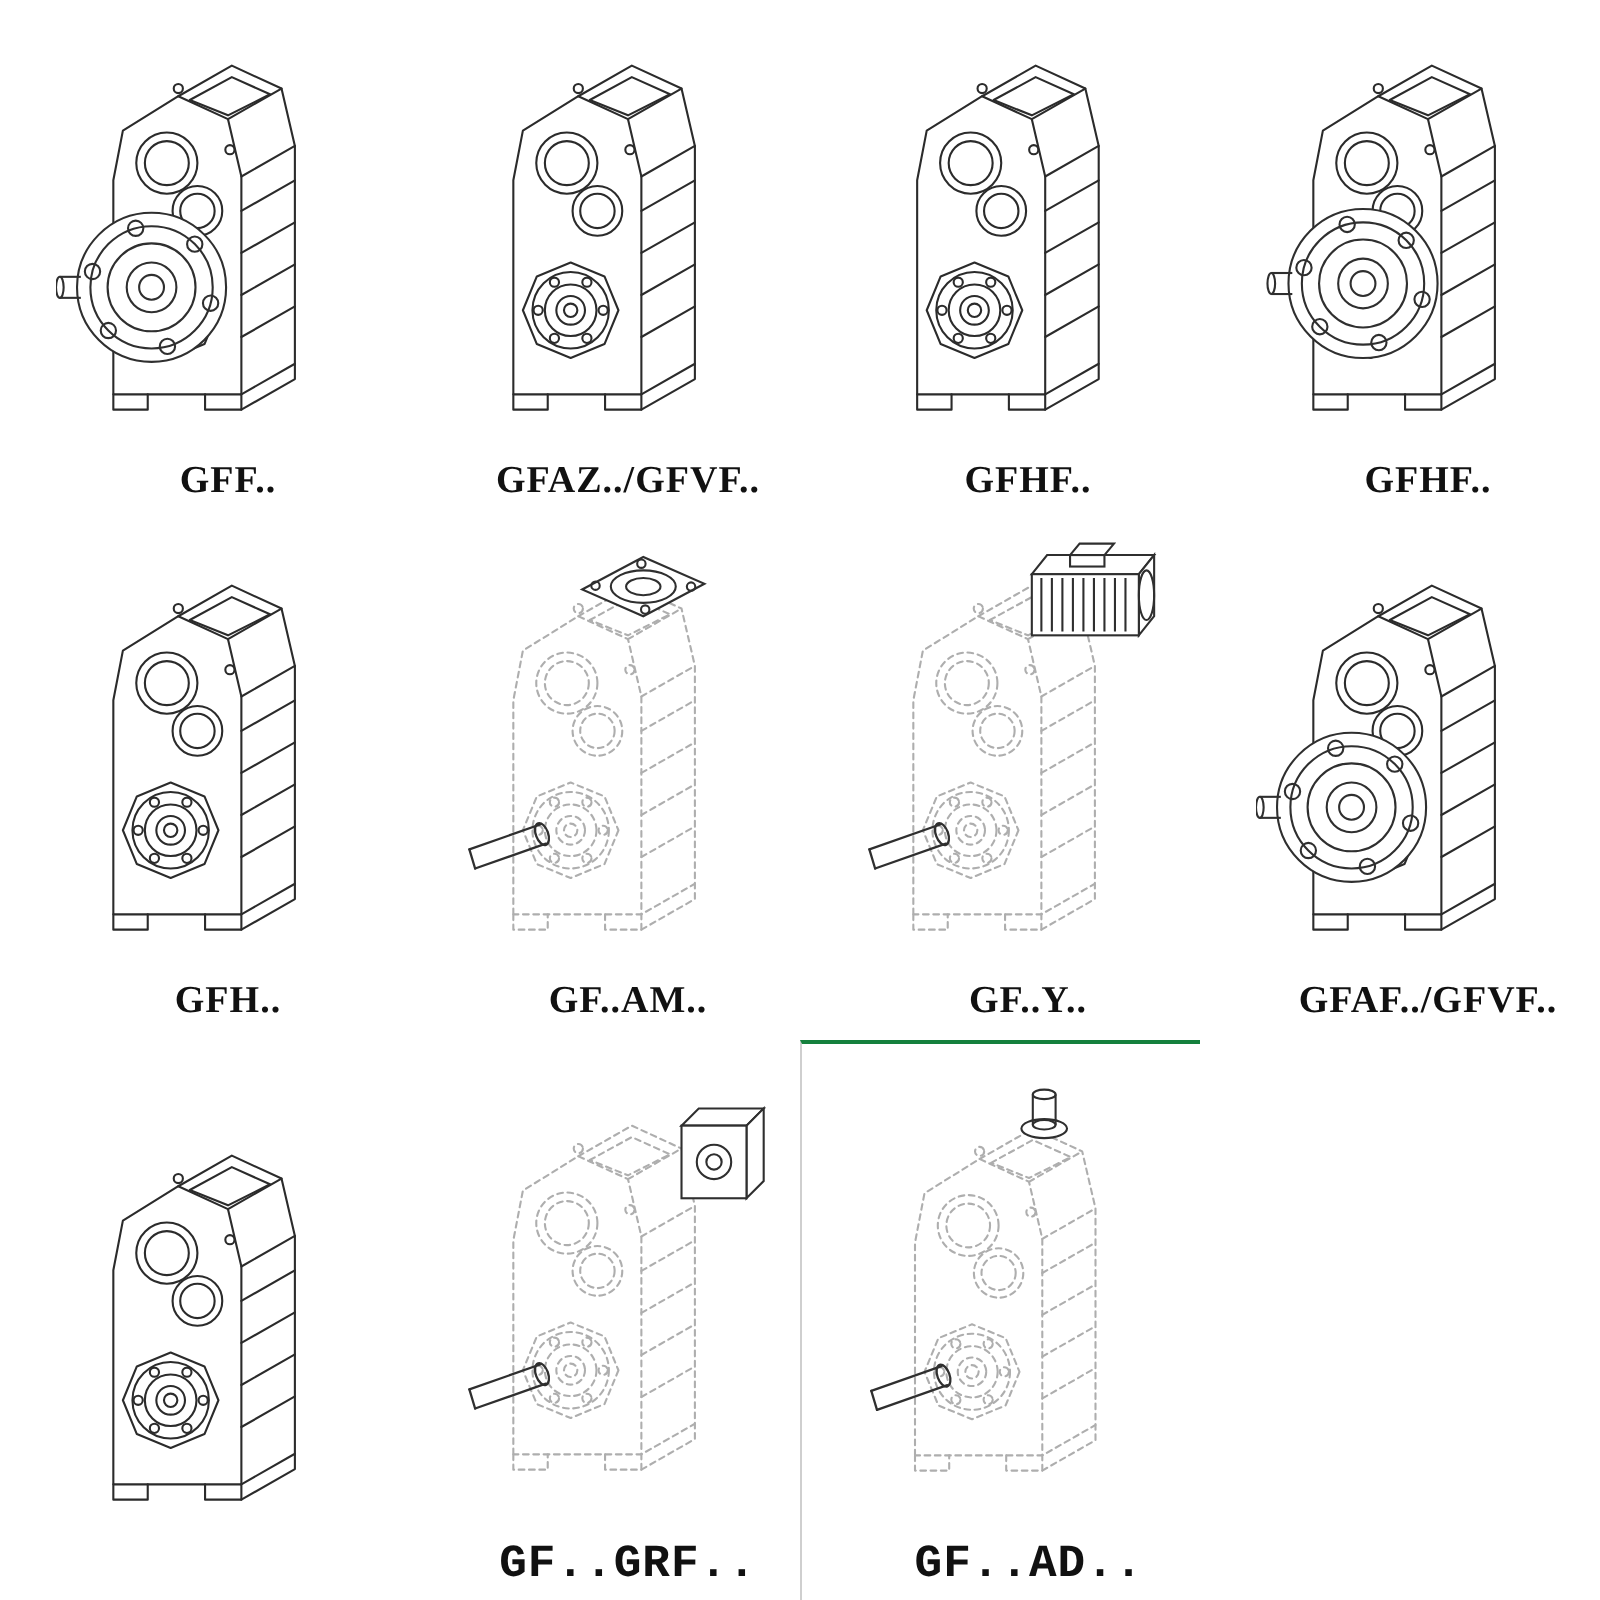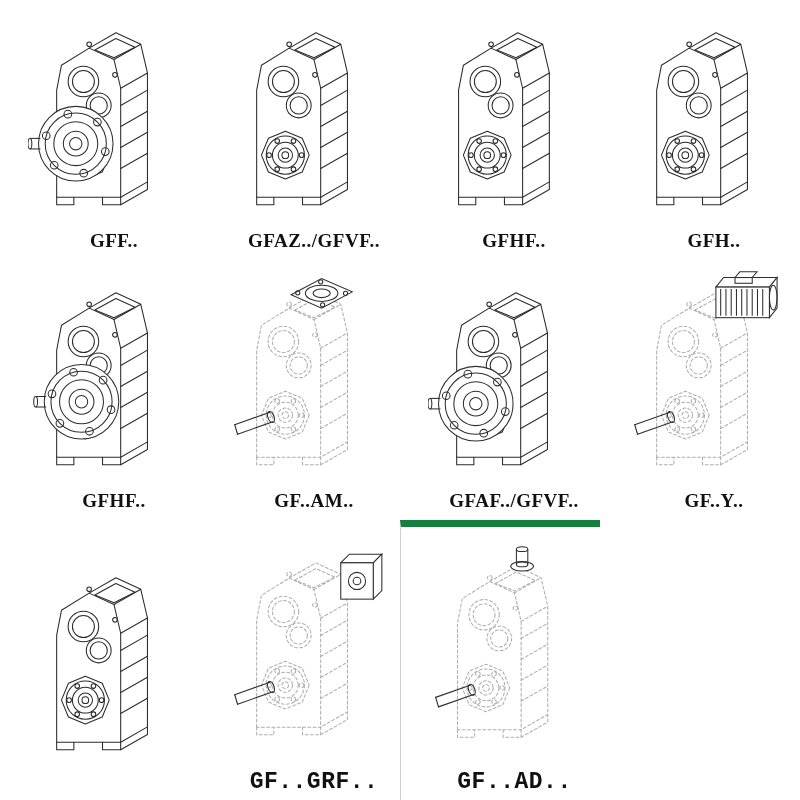--- a/index.html
+++ b/index.html
@@ -1,21 +1,21 @@
 <!DOCTYPE html>
 <html><head>
 <meta charset="utf-8">
 <style>
   html,body{margin:0;padding:0;background:#fff;width:800px;height:800px;overflow:hidden;}
   .grid{display:grid;width:800px;height:800px;
         grid-template-columns:repeat(4,200px);
         grid-template-rows:260px 260px 280px;}
   .cell{display:flex;flex-direction:column;align-items:center;justify-content:flex-end;
         min-width:0;margin:0;box-sizing:border-box;padding-left:28px;}
-  .cell.framed{border-top:7px solid #15803d;border-left:1px solid #cfcfcf;justify-content:flex-end;}
+  .cell.framed{border-top:2px solid #15803d;border-left:1px solid #cfcfcf;justify-content:flex-end;}
   .drawing{flex:1 1 auto;display:flex;align-items:center;justify-content:center;width:100%;}
   svg.art{width:186px;height:214px;display:block;}
   .label{font-family:"Liberation Serif",serif;font-weight:bold;font-size:19px;
          color:#111;letter-spacing:.5px;text-align:center;padding:0 0 8px;}
   .label.lg{font-size:23px;padding-bottom:5px;font-family:Liberation Mono, monospace;}
   use.solid{color:#2b2b2b;}
   use.ghost{color:#aeaeae;stroke-dasharray:3 2.4;}
   .defs{position:absolute;width:0;height:0;overflow:hidden;}
 </style>
 </head>
@@ -158,71 +158,71 @@
         <use href="#g-housing" class="solid" transform="translate(2,0)"></use>
       </svg>
     </div>
     <figcaption class="label">GFHF..</figcaption>
   </figure>
 
   <figure class="cell">
     <div class="drawing">
       <svg class="art" viewBox="0 0 180 220">
         <use href="#g-housing" class="solid"></use>
+          <use href="#g-flange-part" transform="translate(6,-2)"></use>
+      </svg>
+    </div>
+    <figcaption class="label">GFHF..</figcaption>
+  </figure>
+
+  <figure class="cell">
+    <div class="drawing">
+      <svg class="art" viewBox="0 0 180 220">
+        <use href="#g-housing" class="solid"></use>
       </svg>
     </div>
     <figcaption class="label">GFH..</figcaption>
   </figure>
 
-  <figure class="cell">
-    <div class="drawing">
-      <svg class="art" viewBox="0 0 180 220">
-        <use href="#g-housing" class="solid"></use>
-          <use href="#g-flange-part" transform="translate(6,-2)"></use>
-      </svg>
-    </div>
-    <figcaption class="label">GFHF..</figcaption>
-  </figure>
-
 
   <figure class="cell">
     <div class="drawing">
       <svg class="art" viewBox="0 0 180 220">
         <use href="#g-housing" class="ghost"></use>
           <use href="#g-shaft-part"></use>
           <use href="#g-am-part"></use>
       </svg>
     </div>
     <figcaption class="label">GF..AM..</figcaption>
   </figure>
 
   <figure class="cell">
     <div class="drawing">
       <svg class="art" viewBox="0 0 180 220">
+        <use href="#g-housing" class="ghost"></use>
+          <use href="#g-shaft-part"></use>
+          <use href="#g-motor-part"></use>
+      </svg>
+    </div>
+    <figcaption class="label">GF..Y..</figcaption>
+  </figure>
+
+  <figure class="cell">
+    <div class="drawing">
+      <svg class="art" viewBox="0 0 180 220">
         <use href="#g-housing" class="solid"></use>
           <use href="#g-flange-part"></use>
       </svg>
     </div>
     <figcaption class="label">GFAF../GFVF..</figcaption>
   </figure>
 
   <figure class="cell">
     <div class="drawing">
       <svg class="art" viewBox="0 0 180 220">
-        <use href="#g-housing" class="ghost"></use>
-          <use href="#g-shaft-part"></use>
-          <use href="#g-motor-part"></use>
-      </svg>
-    </div>
-    <figcaption class="label">GF..Y..</figcaption>
-  </figure>
-
-  <figure class="cell">
-    <div class="drawing">
-      <svg class="art" viewBox="0 0 180 220">
         <use href="#g-housing" class="solid"></use>
       </svg>
     </div>
   </figure>
 
   <figure class="cell">
     <div class="drawing">
       <svg class="art" viewBox="0 0 180 220">
         <use href="#g-housing" class="ghost"></use>
           <use href="#g-shaft-part"></use>

